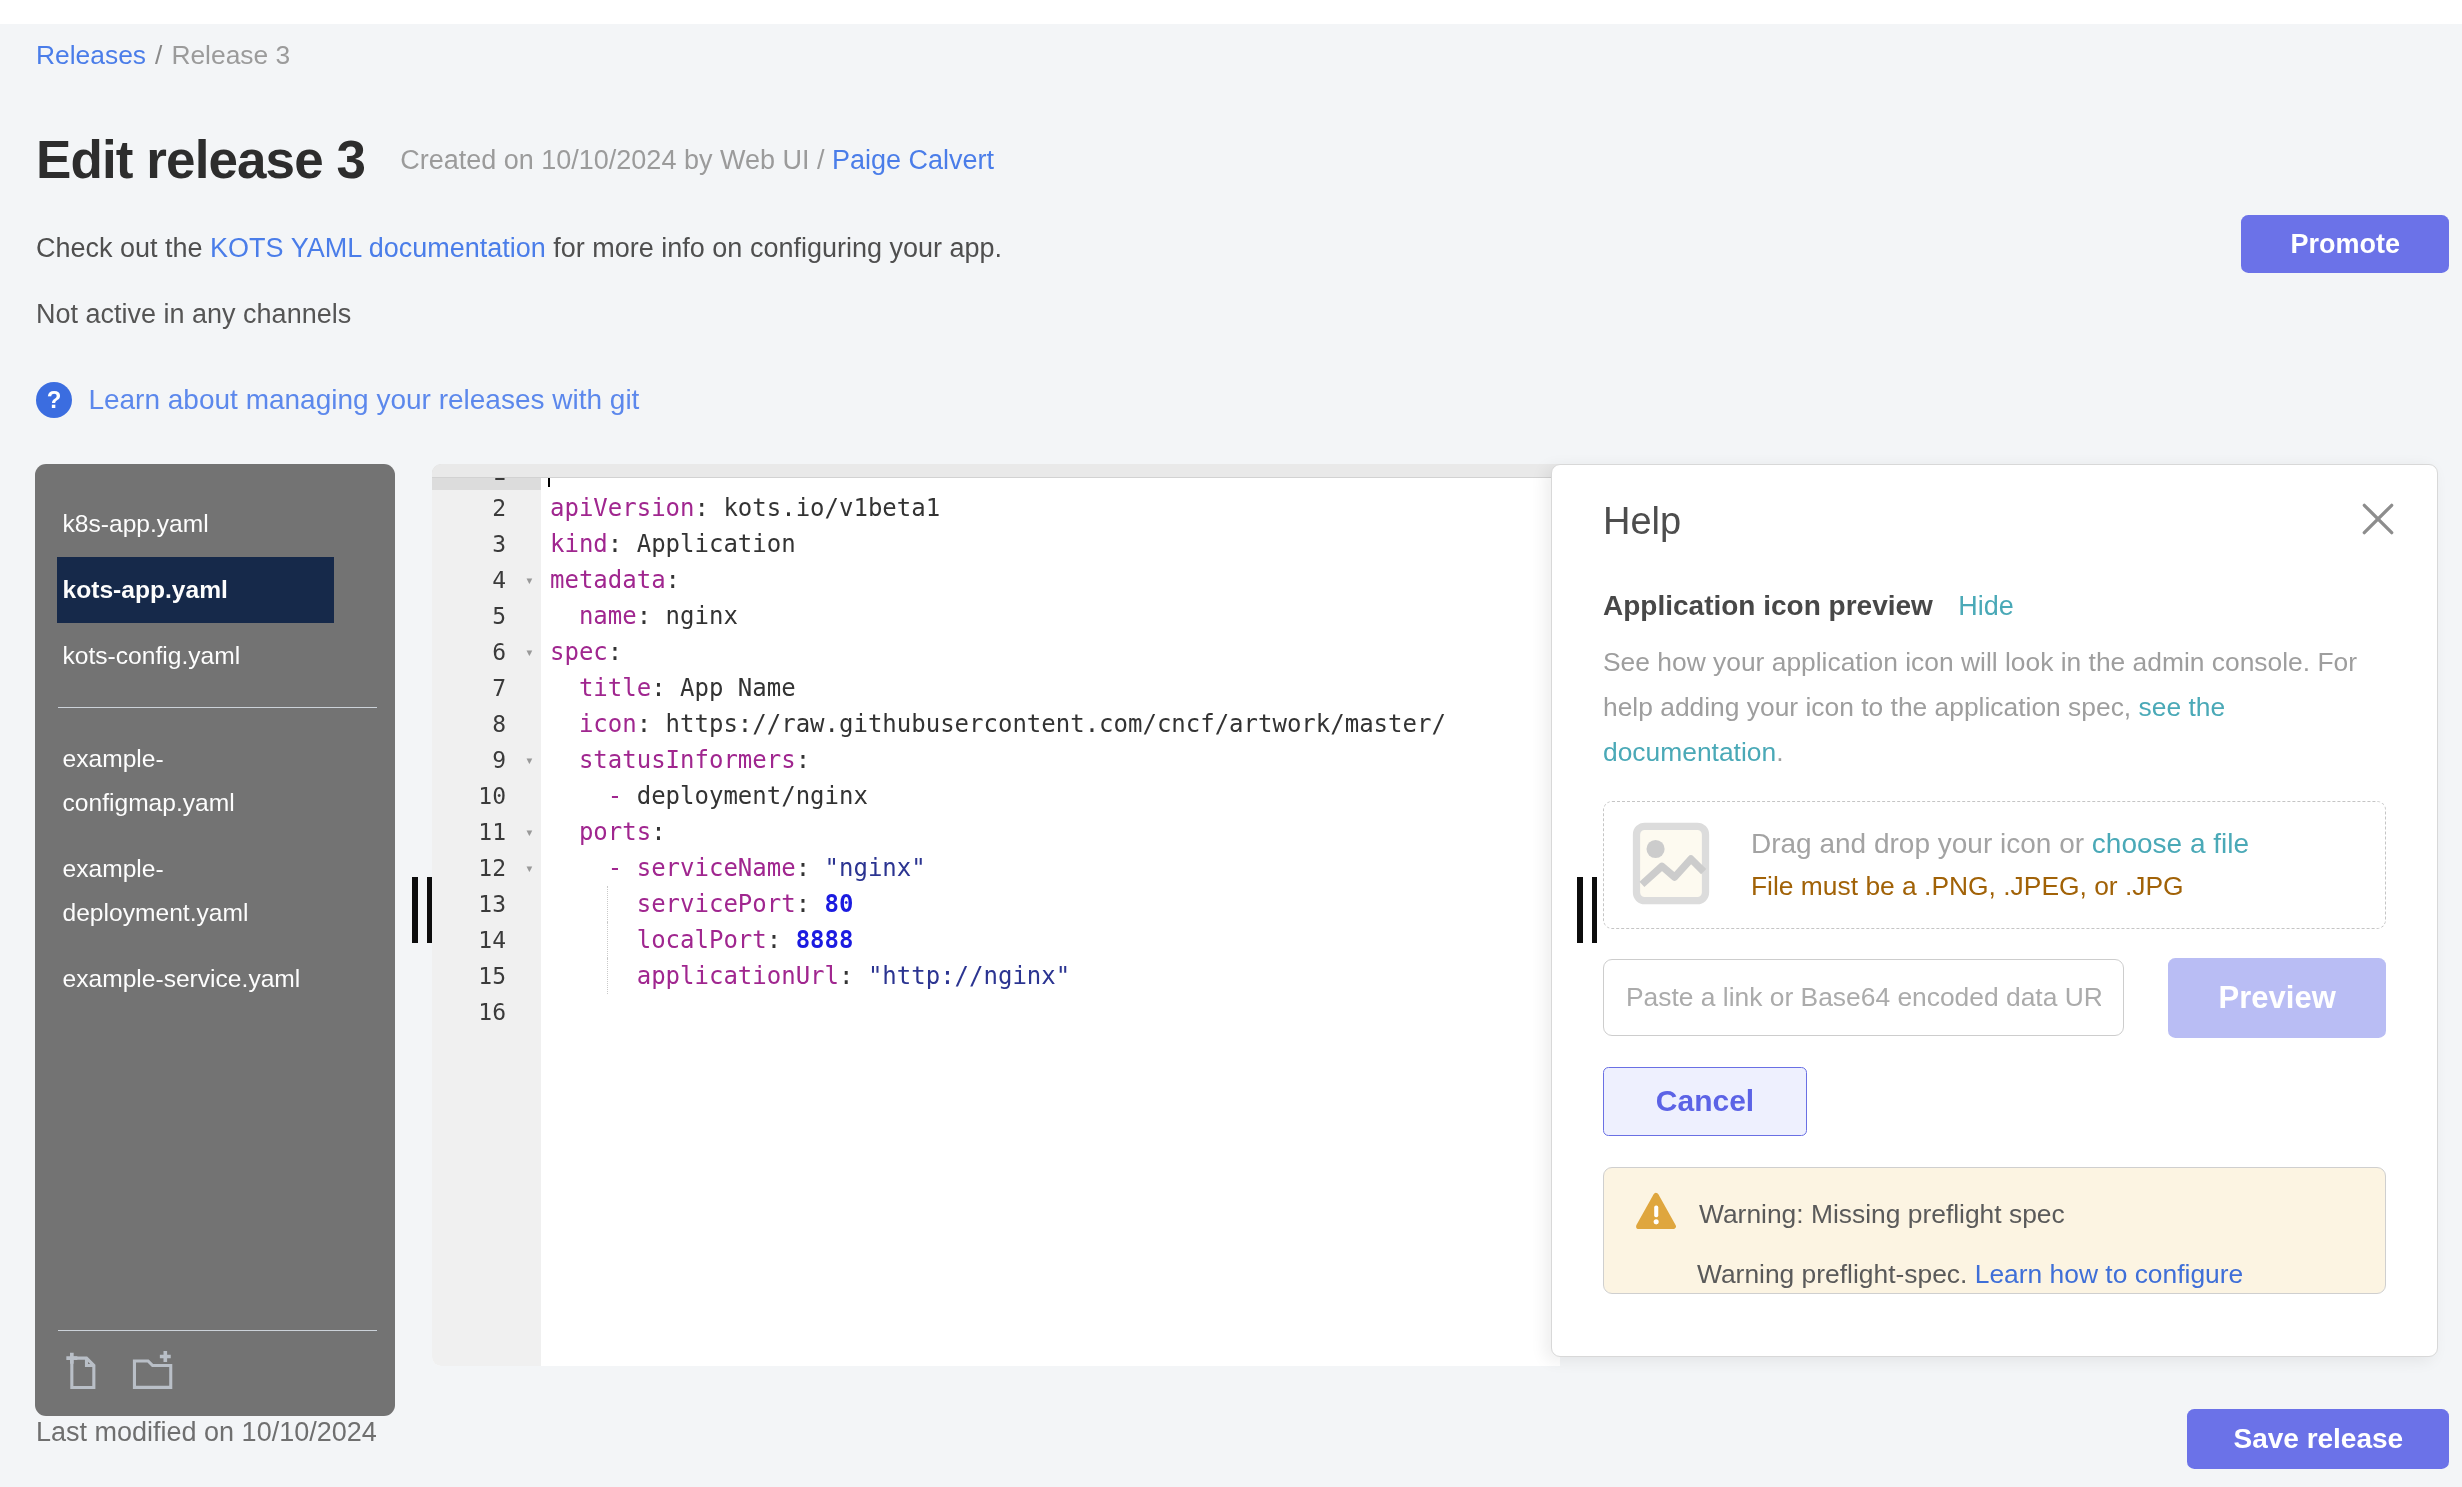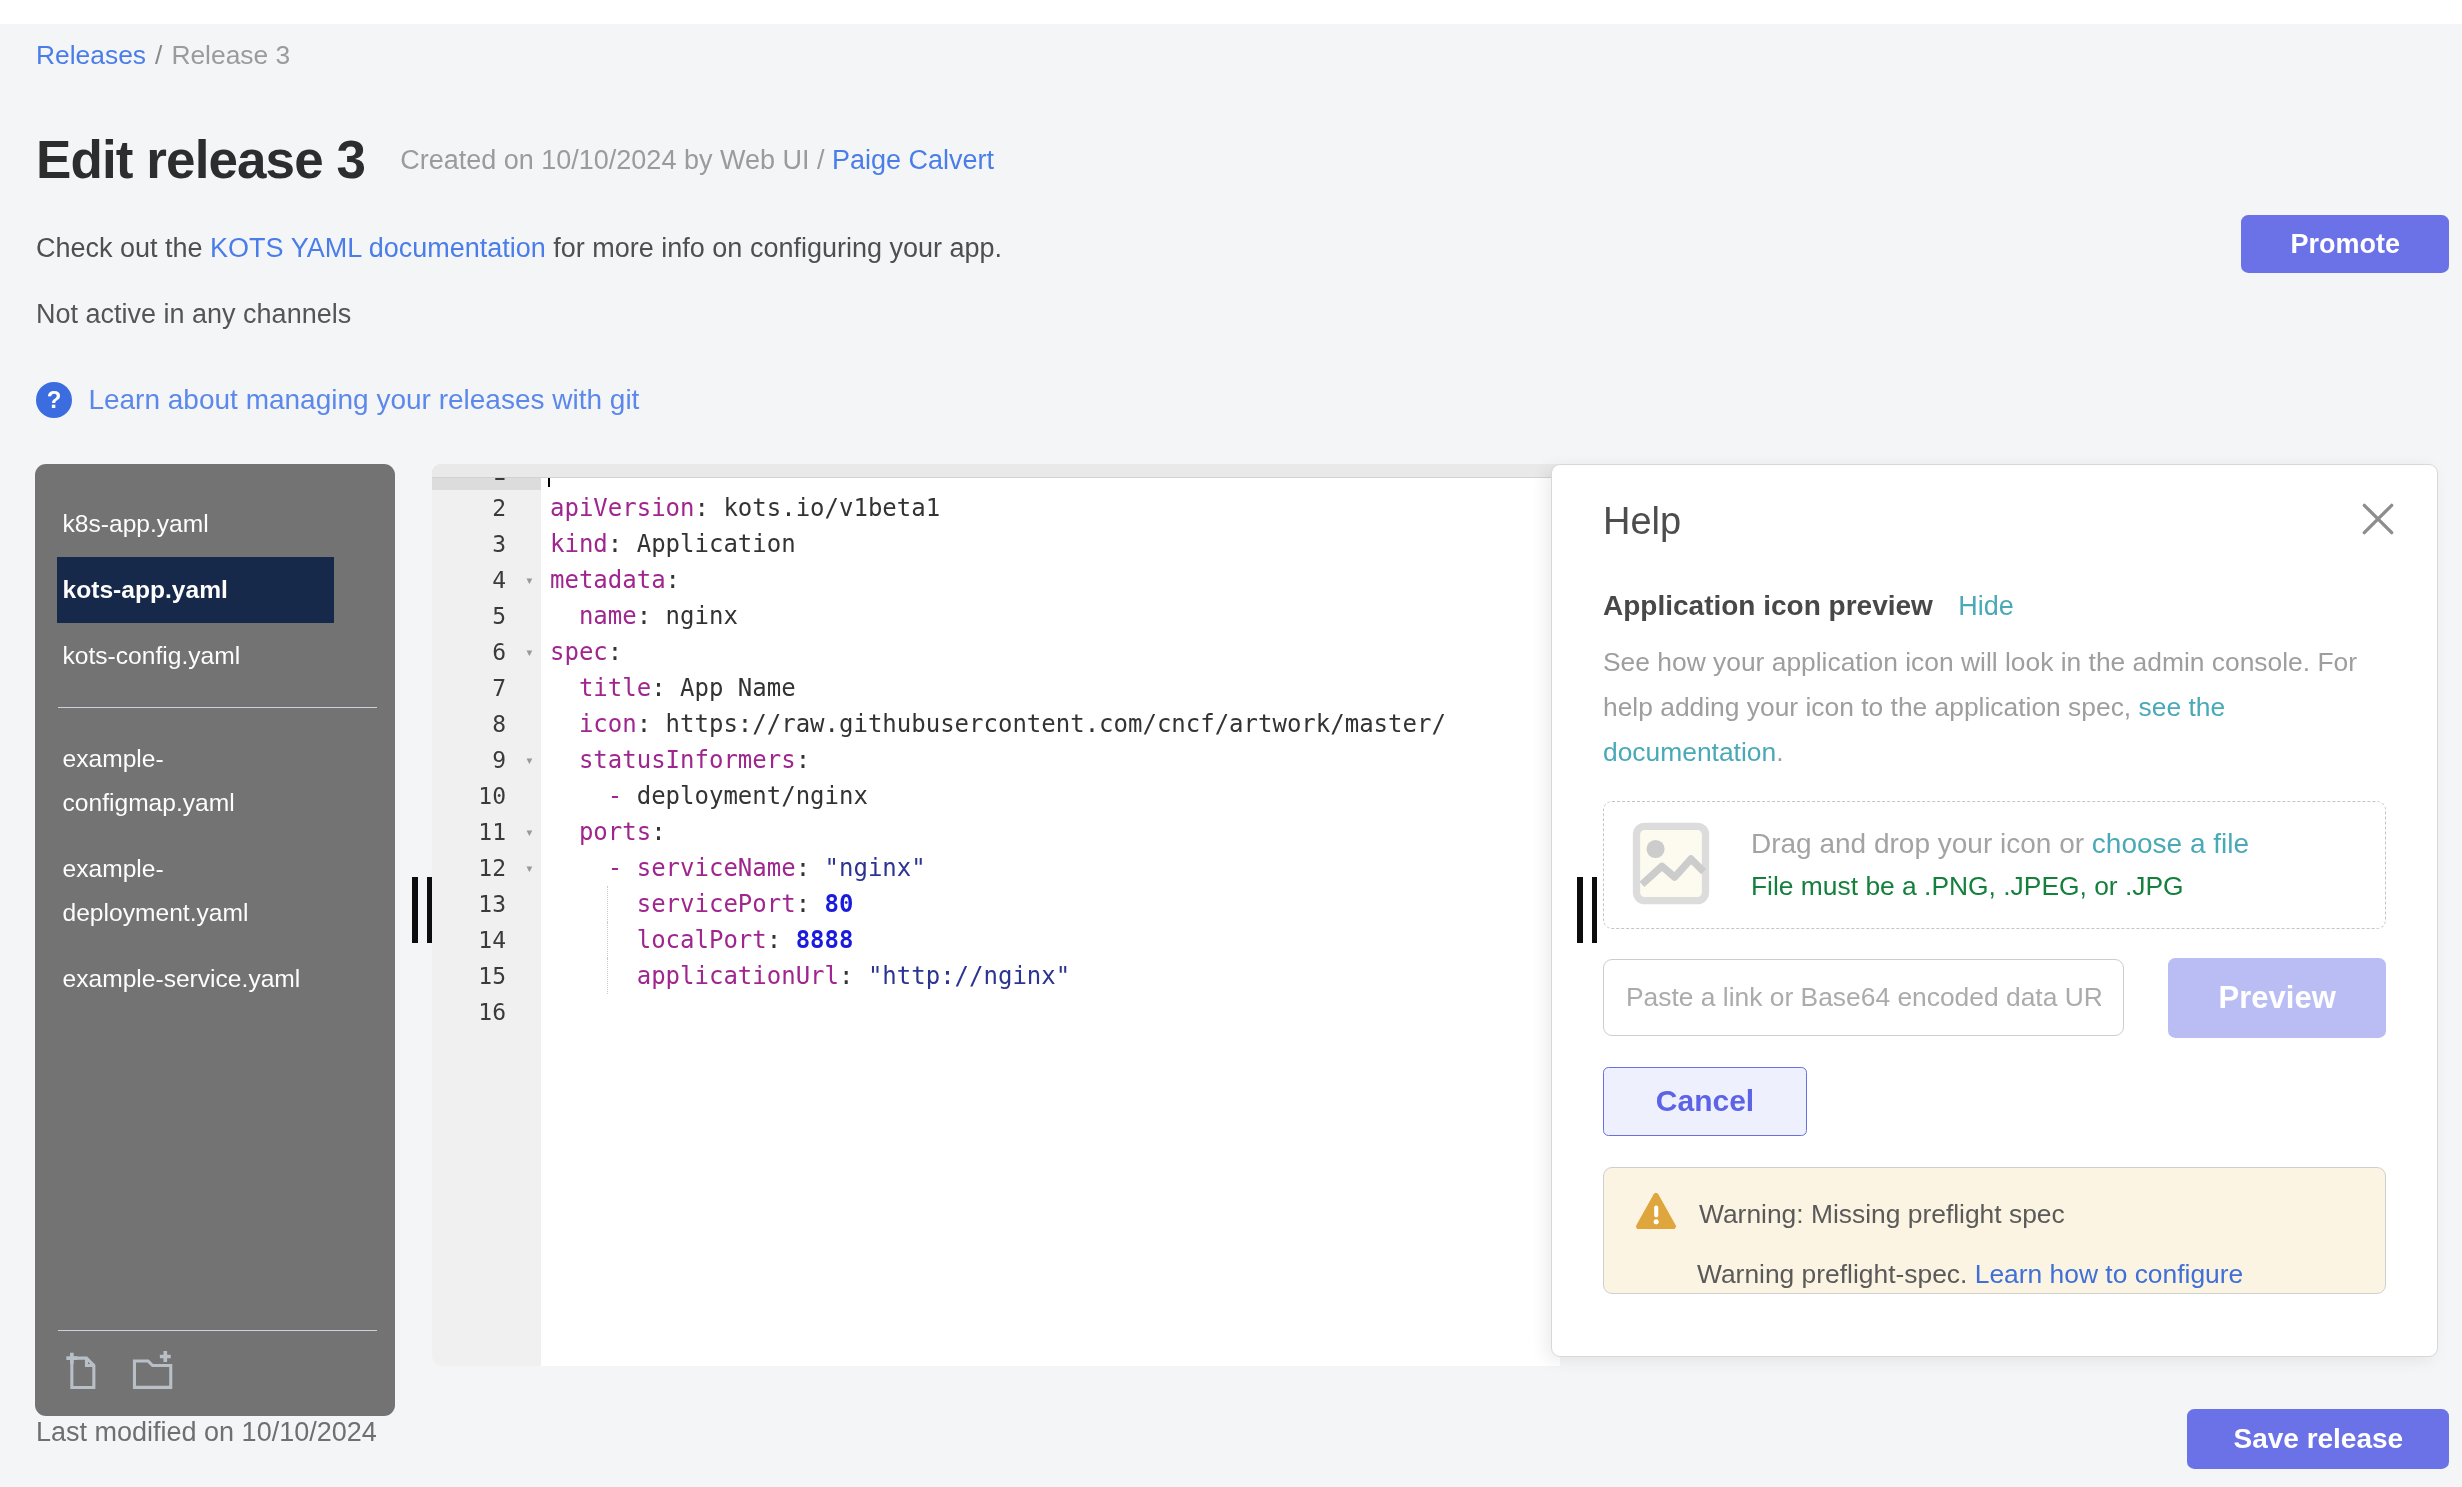--- a/index.html
+++ b/index.html
@@ -74,21 +74,21 @@
   .help-title{margin-top:35px;font-size:38px;font-weight:500;color:#4d4d4d;}
   .section-row{margin-top:47px;display:flex;align-items:baseline;gap:25.5px;}
   .section-title{font-size:28px;font-weight:700;color:#484848;}
   .hide-link{font-size:27px;color:#4aa9b7;cursor:pointer;}
   .help-desc{margin-top:18px;font-size:26.4px;line-height:45px;color:#9e9e9e;max-width:801px;}
   .teal-link{color:#4aa9b7;cursor:pointer;}
   .dropzone{margin-top:25.5px;height:126px;border:1.8px dashed #c5c5c5;border-radius:9px;
             display:flex;align-items:center;padding-left:27px;box-sizing:content-box;}
   .dz-texts{margin-left:40px;}
   .dz-line1{font-size:28px;color:#a3a3a3;}
-  .dz-line2{font-size:26.4px;color:#15803d;margin-top:11px;}
+  .dz-line2{font-size:26.4px;color:#a16207;margin-top:11px;}
   .input-row{margin-top:29px;display:flex;align-items:center;}
   .icon-input{width:490px;height:75px;border:1.8px solid #cdcdcd;border-radius:9px;font-size:26.4px;
               padding:0 22px;color:#555;font-family:"Liberation Sans",sans-serif;outline:none;background:#fff;}
   .icon-input::placeholder{color:#ababab;}
   .btn-preview{margin-left:44px;width:224px;height:80px;background:#b9bdf4;border:none;border-radius:7.3px;
               color:#fff;font-size:31px;font-weight:700;font-family:"Liberation Sans",sans-serif;}
   .btn-cancel{margin-top:29px;width:204px;height:69px;background:#eef0fe;border:1.8px solid #6a70e4;
               border-radius:5.5px;color:#5c63e6;font-size:30px;font-weight:700;
               font-family:"Liberation Sans",sans-serif;cursor:pointer;}
   .warning-box{margin-top:31px;height:127px;background:#fcf4e2;border:0.9px solid #cfcfcf;border-radius:9px;

